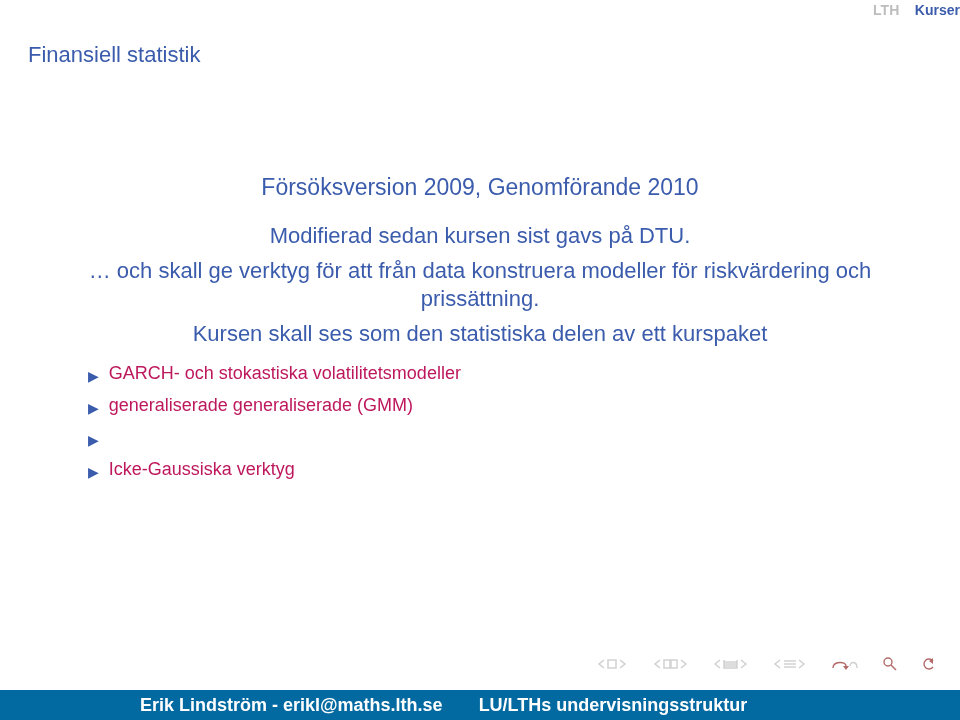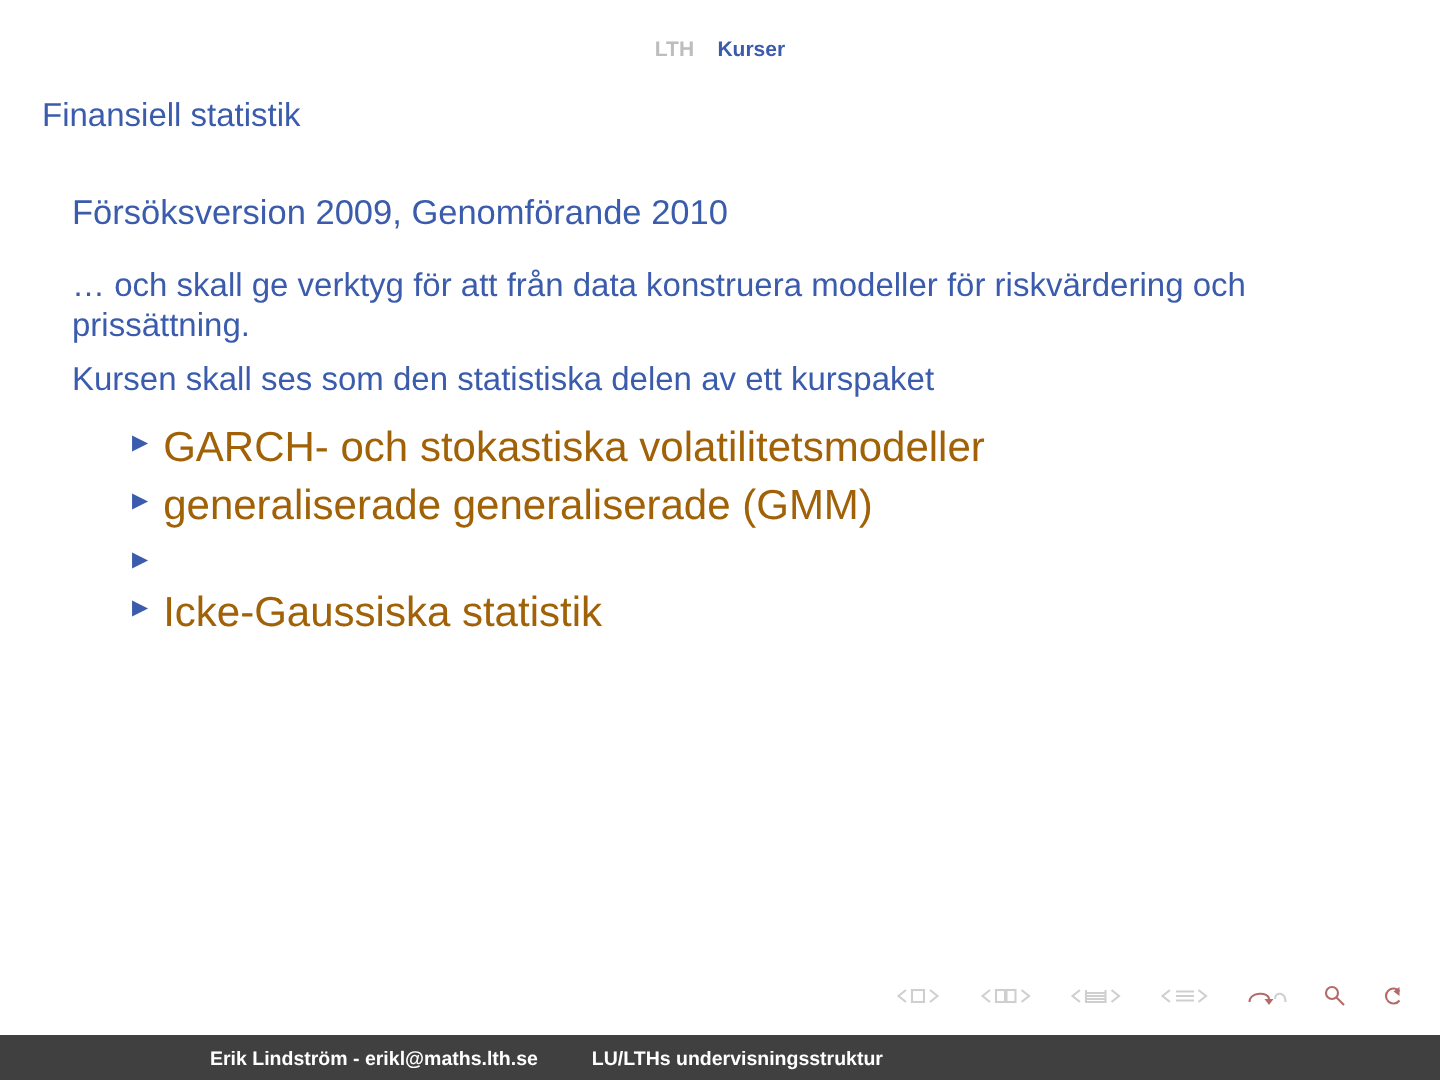--- a/index.html
+++ b/index.html
@@ -12,40 +12,41 @@
     overflow: hidden;
     position: relative;
   }
   .slide {
     width: 960px;
     height: 720px;
     position: relative;
     box-sizing: border-box;
   }
   .header {
-    text-align: center;
-    padding-top: 24px;
+    text-align: right;
+    padding-top: 2px;
     font-size: 14px;
     font-weight: 700;
     color: #bdbdbd;
   }
   .header .active {
     color: #3b5cac;
   }
   .title {
     font-size: 22px;
     font-weight: 400;
     color: #3b5cac;
     margin: 24px 0 0 28px;
   }
   .body {
-    margin: 37px 48px 0 48px;
+    margin: 105px 48px 0 48px;
     font-size: 22px;
     color: #3b5cac;
     line-height: 1.25;
+    text-align: center;
   }
   .subhead {
     color: #3b5cac;
     font-size: 23px;
     font-weight: 400;
     margin-bottom: 20px;
   }
   .para {
     margin: 8px 0 6px 0;
   }
@@ -57,22 +58,22 @@
     align-items: flex-start;
     margin: 4px 0;
   }
   .tri {
     color: #3b5cac;
     margin-right: 10px;
     font-size: 14px;
     line-height: 28px;
   }
   .bullet-text {
-    color: #a16207;
-    font-size: 28px;
+    color: #be185d;
+    font-size: 18px;
   }
   .nav {
     position: absolute;
     right: 24px;
     bottom: 48px;
     display: flex;
     gap: 22px;
     align-items: center;
   }
   .nav-item {
@@ -83,23 +84,23 @@
   .nav svg { display: block; }
   .light { stroke: #cfcfcf; fill: none; stroke-width: 1.4; }
   .redc { fill: #b56a6a; }
   .redl { stroke: #b56a6a; fill:none; stroke-width:1.4; }
   .footer {
     position: absolute;
     left: 0;
     bottom: 0;
     width: 960px;
     height: 30px;
-    background: #404040;
+    background: #0369a1;
     color: #ffffff;
-    font-size: 13px;
+    font-size: 18px;
     font-weight: 700;
     display: flex;
     align-items: center;
   }
   .footer-left {
     padding-left: 140px;
     padding-right: 36px;
   }
   .footer-right {
     color: #ffffff;
@@ -114,38 +115,39 @@
   <div class="header">
     <span>LTH</span>
     &nbsp;&nbsp;
     <span class="active">Kurser</span>
   </div>
 
   <div class="title">Finansiell statistik</div>
 
   <div class="body">
     <div class="subhead">Försöksversion 2009, Genomförande 2010</div>
+    <div class="para">Modifierad sedan kursen sist gavs på DTU.</div>
     <div class="para">… och skall ge verktyg för att från data konstruera modeller för riskvärdering och prissättning.</div>
     <div class="para">Kursen skall ses som den statistiska delen av ett kurspaket</div>
 
     <div class="bullets">
       <div class="bullet">
         <span class="tri">▶</span>
         <span class="bullet-text">GARCH- och stokastiska volatilitetsmodeller</span>
       </div>
       <div class="bullet">
         <span class="tri">▶</span>
         <span class="bullet-text">generaliserade generaliserade (GMM)</span>
       </div>
       <div class="bullet">
         <span class="tri">▶</span>
       </div>
       <div class="bullet">
         <span class="tri">▶</span>
-        <span class="bullet-text">Icke-Gaussiska statistik</span>
+        <span class="bullet-text">Icke-Gaussiska verktyg</span>
       </div>
     </div>
   </div>
 
   <div class="nav">
     <span class="nav-item">
       <svg width="34" height="14">
           <polyline class="light" points="8,3 3,7 8,11"></polyline>
           <rect class="light" x="12" y="3" width="8" height="8"></rect>
           <polyline class="light" points="24,3 29,7 24,11"></polyline>

